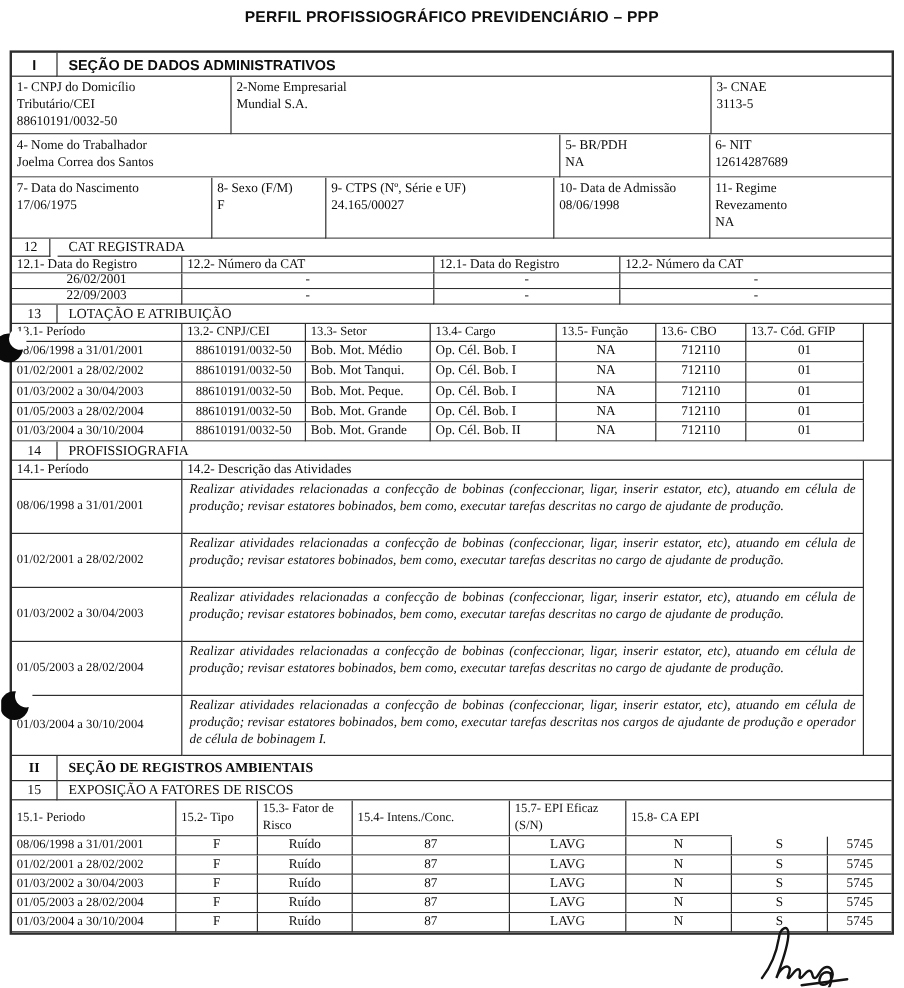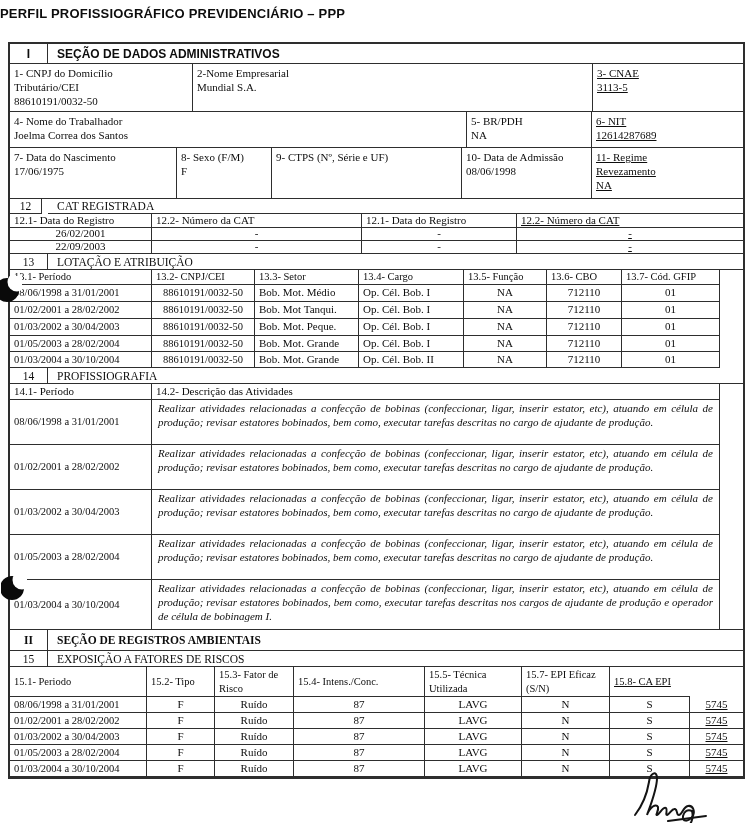--- a/index.html
+++ b/index.html
@@ -4,31 +4,31 @@
 <style>
   :root { --ln:#2e2e2e; }
   * { box-sizing:border-box; margin:0; padding:0; }
   body { background:#fff; }
   .page {
     position:relative; width:753px; height:823px; background:#fff;
     font-family:"Liberation Serif", serif; color:#0d0d0d; overflow:hidden;
   }
   .doc-title {
     position:absolute; top:6px; left:0; width:100%;
-    font-family:"Liberation Sans", sans-serif;
+    text-align:center; font-family:"Liberation Sans", sans-serif;
     font-weight:bold; font-size:13px; letter-spacing:.2px;
   }
   .main {
     position:absolute; left:8px; top:42px; width:737px;
     border:2px solid var(--ln);
   }
   .g { display:grid; overflow:hidden; }
   .c { border-right:1px solid var(--ln); border-bottom:1px solid var(--ln);
        padding:1px 4px; overflow:hidden; font-size:11px; line-height:13.5px; }
-  .last { border-right:none;text-decoration:underline; }
+  .last { border-right:none; }
   .strip { border-right:none; border-bottom:none; }
   .strip-close { border-right:none; }
   .ctr { display:flex; align-items:center; justify-content:center; text-align:center; }
   .vl  { display:flex; align-items:center; }
   .hd  { display:flex; align-items:center; }
   
   .sec { display:grid; grid-template-columns:38px 1fr; }
   .sec .num { border-right:1px solid var(--ln); border-bottom:1px solid var(--ln);
               display:flex; align-items:center; justify-content:center; font-size:11.5px; }
   .sec .st  { border-bottom:1px solid var(--ln); display:flex; align-items:center;
@@ -107,20 +107,21 @@
       <div class="c fld">
         <div class="lbl">7- Data do Nascimento</div>
         <div class="val">17/06/1975</div>
       </div>
       <div class="c fld">
         <div class="lbl">8- Sexo (F/M)</div>
         <div class="val">F</div>
       </div>
       <div class="c fld">
         <div class="lbl">9- CTPS (Nº, Série e UF)</div>
+        <div class="val">24.165/00027</div>
       </div>
       <div class="c fld">
         <div class="lbl">10- Data de Admissão</div>
         <div class="val">08/06/1998</div>
       </div>
       <div class="c fld last wrap72">
         <div class="lbl">11- Regime Revezamento</div>
         <div class="val">NA</div>
       </div>
     </div>
@@ -257,21 +258,20 @@
 
     <div class="sec h16">
       <div class="num">15</div>
       <div class="st">EXPOSIÇÃO A FATORES DE RISCOS</div>
     </div>
     <div class="g t15 h30">
       <div class="c hd small">15.1- Periodo</div>
       <div class="c hd small">15.2- Tipo</div>
       <div class="c hd small">15.3- Fator de Risco</div>
       <div class="c hd small">15.4- Intens./Conc.</div>
-      <div class="c hd small">15.5- Técnica Utilizada</div>
       <div class="c hd small">15.7- EPI Eficaz (S/N)</div>
       <div class="c hd small last">15.8- CA EPI</div>
     </div>
 
     <div class="g t15 h16">
       <div class="c vl small">08/06/1998 a 31/01/2001</div>
       <div class="c ctr">F</div>
       <div class="c ctr">Ruído</div>
       <div class="c ctr">87</div>
       <div class="c ctr">LAVG</div>

